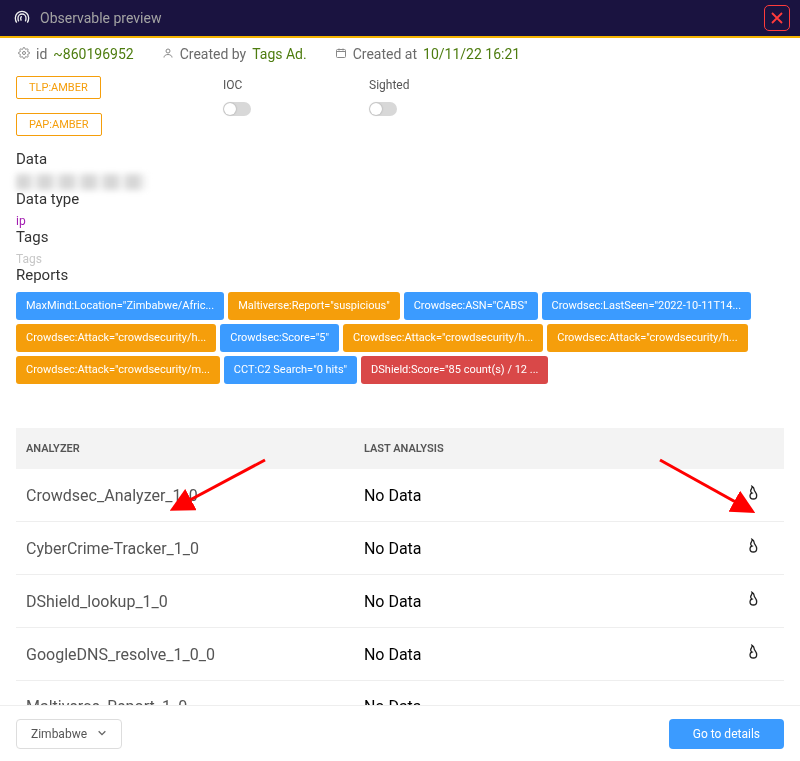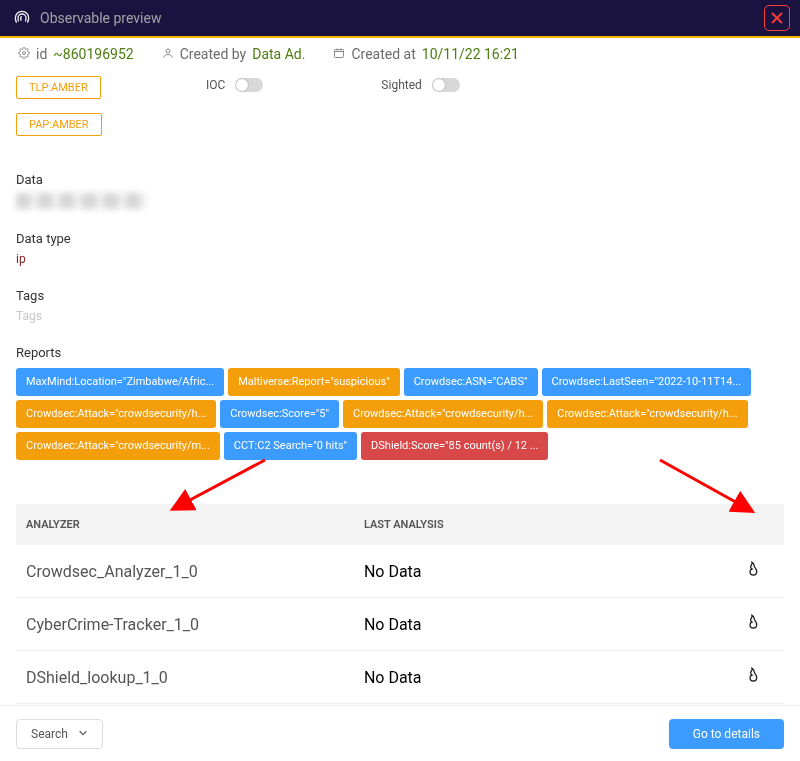--- a/index.html
+++ b/index.html
@@ -43,53 +43,53 @@
     gap: 28px;
     padding: 8px 18px 12px 18px;
     font-size: 14px;
     color: #6b6b6b;
   }
   .meta-item { display:flex; align-items:center; gap:6px; }
   .meta-item .val { color:#4d7c0f; }
 
   .content { padding: 2px 16px 60px 16px; position: relative; }
 
-  .toprow { display:flex; gap: 20px; }
+  .toprow { display:flex; gap: 37px; }
   .side-chips { width: 170px; }
   .chip-outline {
     display:inline-block;
     border: 1px solid #f59e0b;
     color: #f59e0b;
     font-size: 11px;
     padding: 4px 12px;
     border-radius: 2px;
     margin-bottom: 14px;
     background:#fff;
   }
   .toggles { flex:1; display:flex; gap: 118px; padding-top: 2px; }
-  .tgcol { display:flex; flex-direction:row; gap:10px; }
+  .tgcol { display:flex; flex-direction:column; gap:10px; }
   .tglabel { font-size: 12px; color:#555; }
   .switch {
     width: 28px; height: 14px; border-radius: 7px;
     background: #d8d8d8; position: relative;
   }
   .switch::after {
     content:""; position:absolute; left:1px; top:1px;
     width:12px; height:12px; border-radius:50%; background:#fff;
     box-shadow: 0 0 2px rgba(0,0,0,.3);
   }
 
-  .section-label { font-size: 13px; color:#333; margin-top:22px; margin-bottom:6px; }
+  .section-label { font-size: 15px; color:#333; margin-bottom:6px; }
   .blurred {
     width: 130px; height: 16px;
     background: repeating-linear-gradient(90deg,#d6d6d6 0 14px,#f0f0f0 14px 22px);
     filter: blur(3px);
     border-radius:2px;
   }
-  .data-type-val { font-size:12px; color:#7f1d1d; }
+  .data-type-val { font-size:12px; color:#a21caf; }
   .tags-placeholder { font-size:12px; color:#c7c7c7; }
 
   .reports-pills { margin-top:8px; line-height: 24px; }
   .pill {
     display:inline-block;
     color:#fff;
     font-size: 11px;
     padding: 2px 10px;
     border-radius: 3px;
     margin-right: 4px;
@@ -184,21 +184,21 @@
     <span class="val">~860196952</span>
   </div>
   <div class="meta-item">
     <span>
       <svg width="12" height="12" viewBox="0 0 24 24" fill="none" stroke="#888" stroke-width="2">
             <circle cx="12" cy="8" r="4"></circle>
             <path d="M4 21c0-4 4-6 8-6s8 2 8 6"></path>
           </svg>
     </span>
     <span>Created by</span>
-    <span class="val">Data Ad.</span>
+    <span class="val">Tags Ad.</span>
   </div>
   <div class="meta-item">
     <span>
       <svg width="12" height="12" viewBox="0 0 24 24" fill="none" stroke="#888" stroke-width="2">
             <rect x="3" y="5" width="18" height="16" rx="2"></rect>
             <path d="M3 9h18M8 3v4M16 3v4"></path>
           </svg>
     </span>
     <span>Created at</span>
     <span class="val">10/11/22 16:21</span>
@@ -295,21 +295,21 @@
   <defs>
         <marker id="ah2" markerWidth="8" markerHeight="8" refX="6" refY="4" orient="auto">
           <path d="M0 0 L8 4 L0 8 z" fill="#ff0000"></path>
         </marker>
       </defs>
   <line x1="10" y1="10" x2="100" y2="60" stroke="#ff0000" stroke-width="3" marker-end="url(#ah2)"></line>
 </svg>
 
 <div class="footer">
   <div class="actions-btn">
-    <span>Search</span>
+    <span>Zimbabwe</span>
     <span>
       <svg width="10" height="10" viewBox="0 0 12 12">
             <path d="M2 4 L6 8 L10 4" fill="none" stroke="#666" stroke-width="1.6"></path>
           </svg>
     </span>
   </div>
   <div class="go-btn">Go to details</div>
 </div>
 
 </div>

